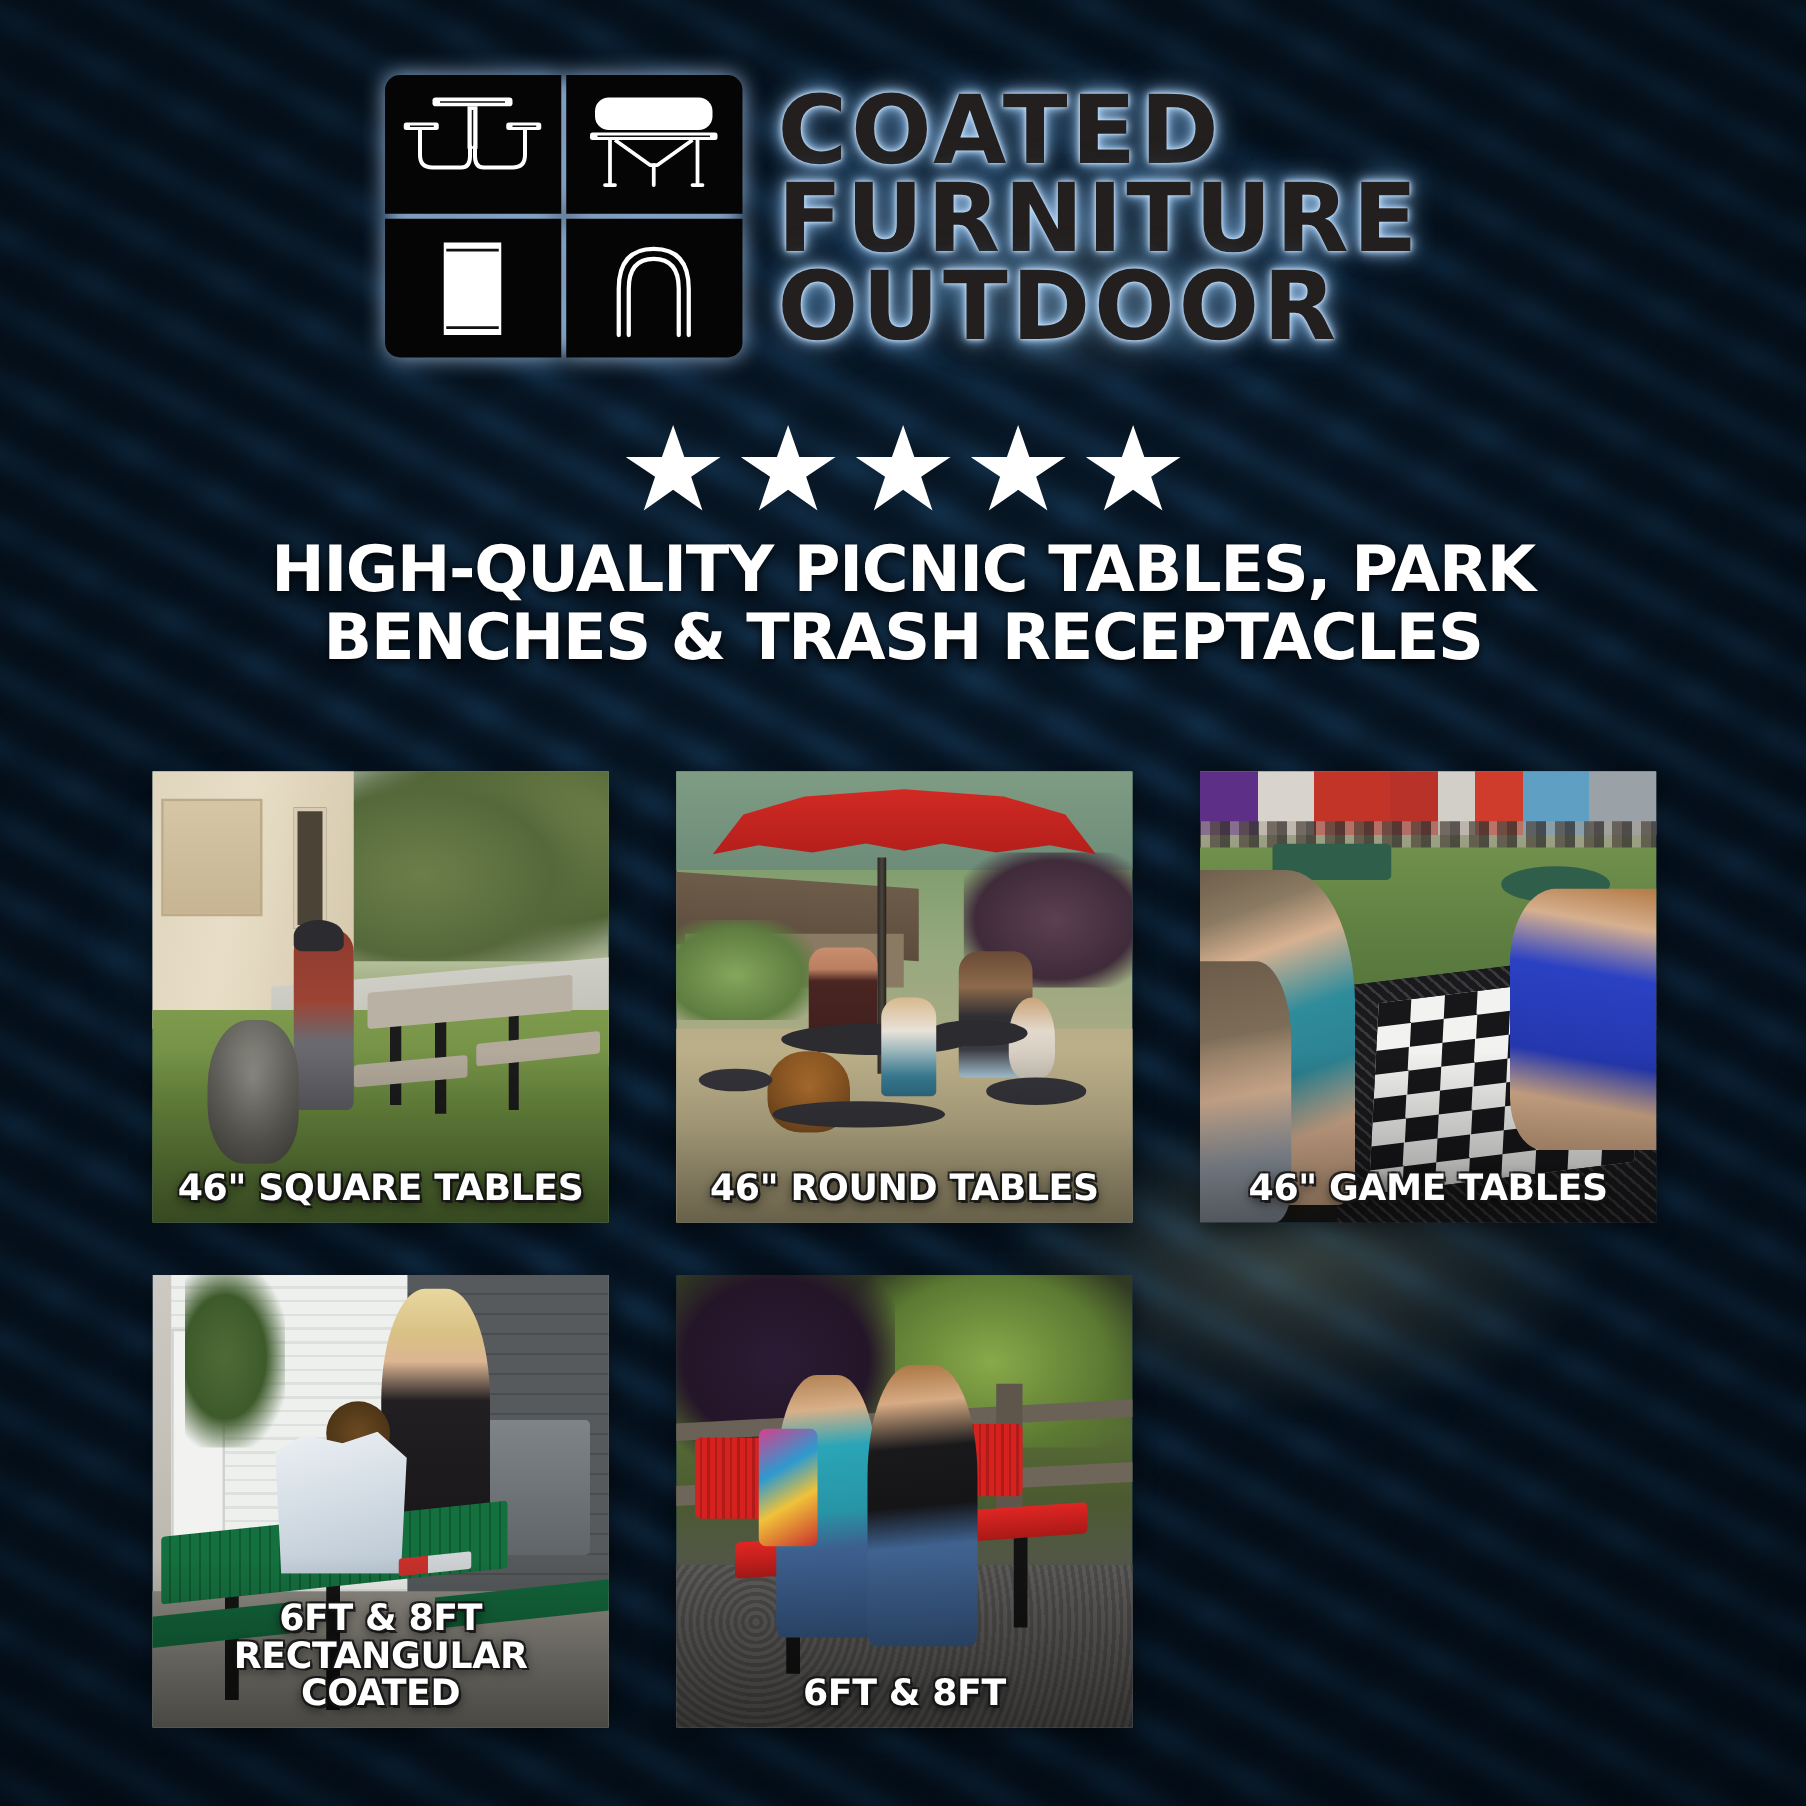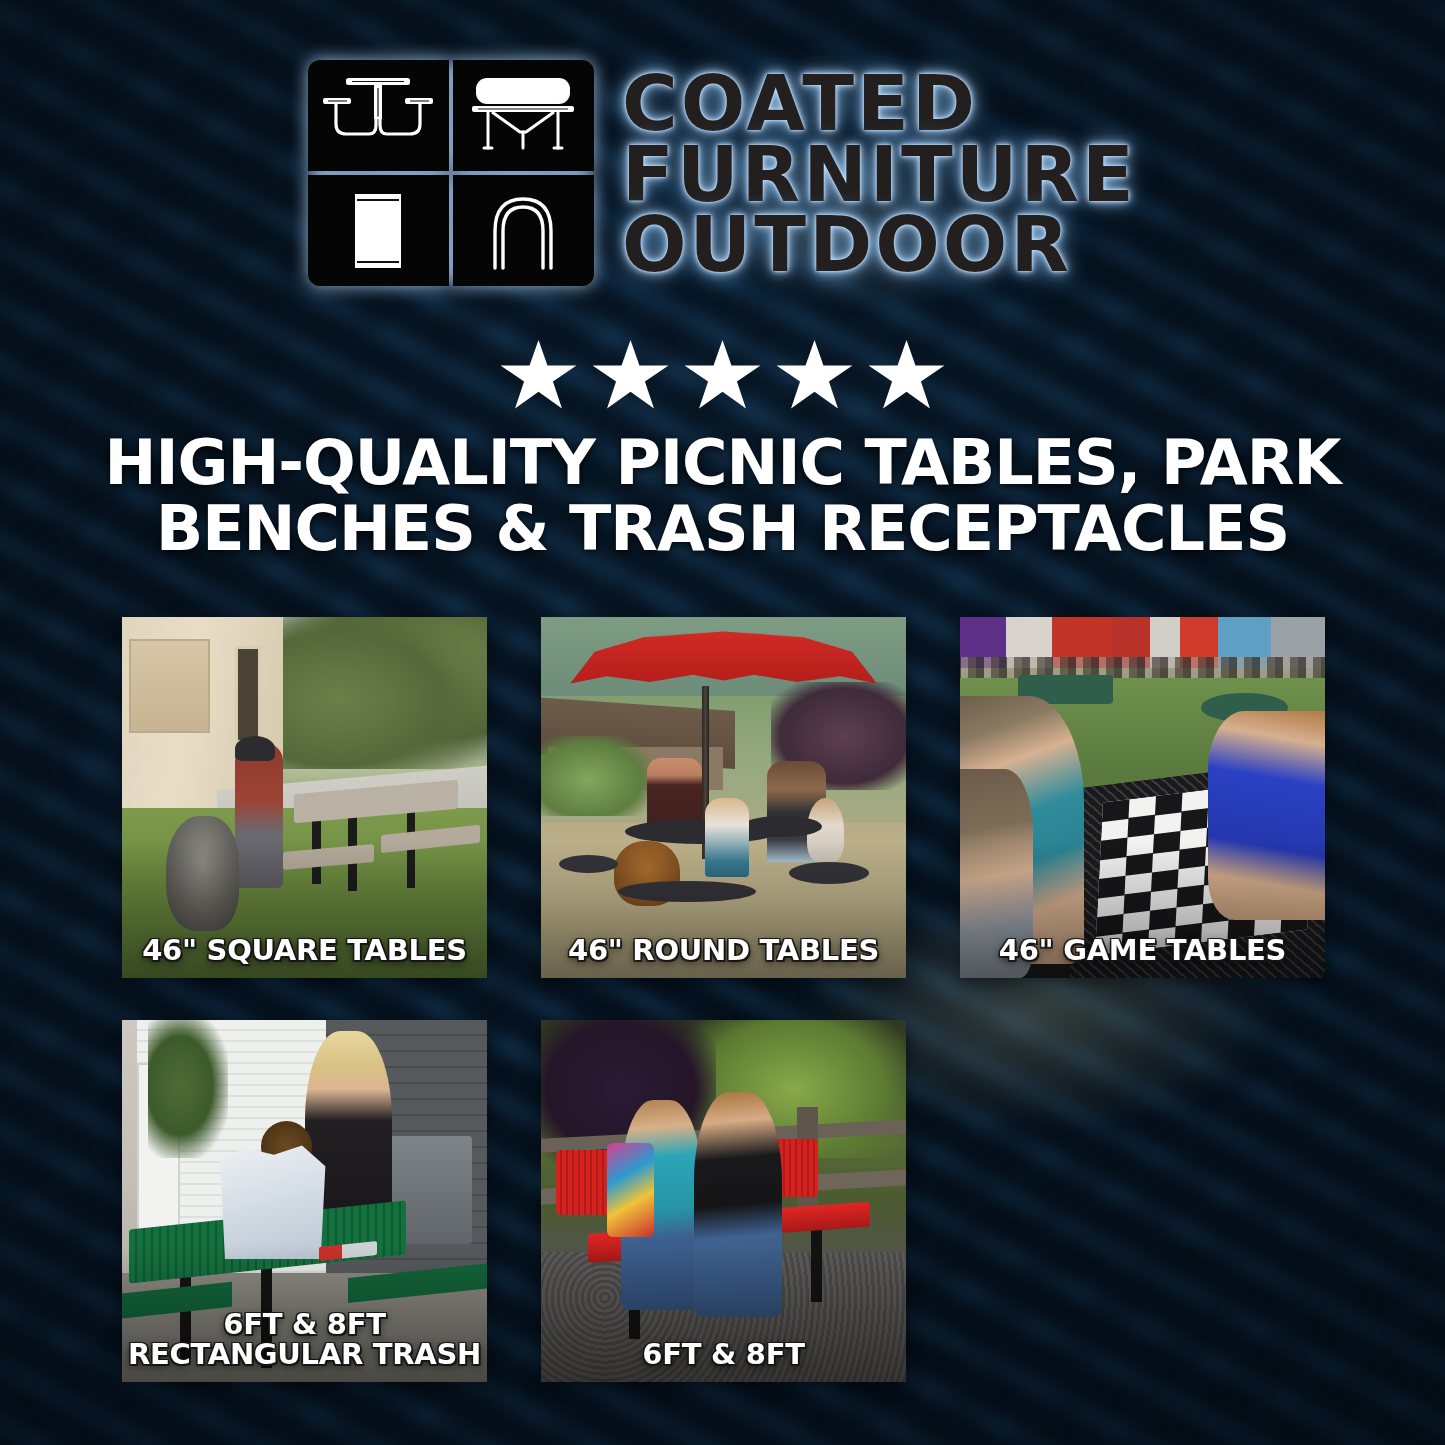--- a/index.html
+++ b/index.html
@@ -150,21 +150,21 @@
 
   
   .headline {
     position: absolute;
     left: 0; right: 0;
     top: 430px;
     text-align: center;
     color: #ffffff;
     font-family: "DejaVu Sans", sans-serif;
     font-weight: 700;
-    font-size: 62px;
+    font-size: 51px;
     line-height: 1.06;
     letter-spacing: -1px;
     text-shadow: 0 3px 8px rgba(0,0,0,0.7), 0 0 2px rgba(0,0,0,0.5);
     padding: 0 70px;
   }
   .headline span { display: block; }
 
   
   .grid {
     position: absolute;
@@ -501,21 +501,21 @@
           <div class="layer t4-leg2"></div>
           <div class="layer t4-table"></div>
           <div class="layer t4-bench1"></div>
           <div class="layer t4-bench2"></div>
           <div class="layer t4-bag"></div>
           <div class="layer t4-tool"></div>
           <div class="shadow-strip"></div>
         </div>
         <div class="tile-caption">
           <span>6FT &amp; 8FT</span>
-          <span>RECTANGULAR TRASH</span>
+          <span>RECTANGULAR COATED</span>
         </div>
       </div>
 
       <div class="tile">
         <div class="tile-photo">
           <div class="layer t5-sky sky"></div>
           <div class="layer t5-light"></div>
           <div class="layer t5-dark"></div>
           <div class="layer t5-fence1"></div>
           <div class="layer t5-fence2"></div>

